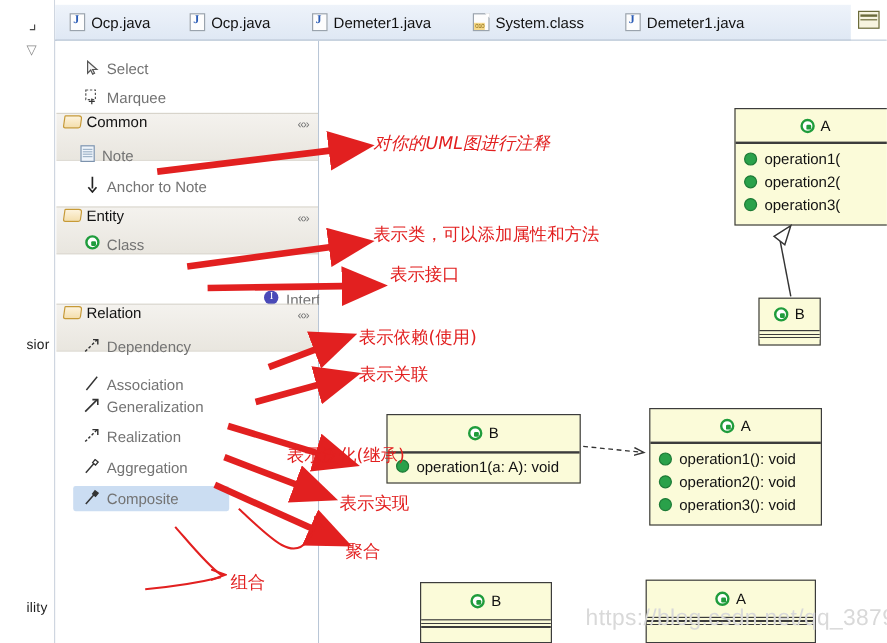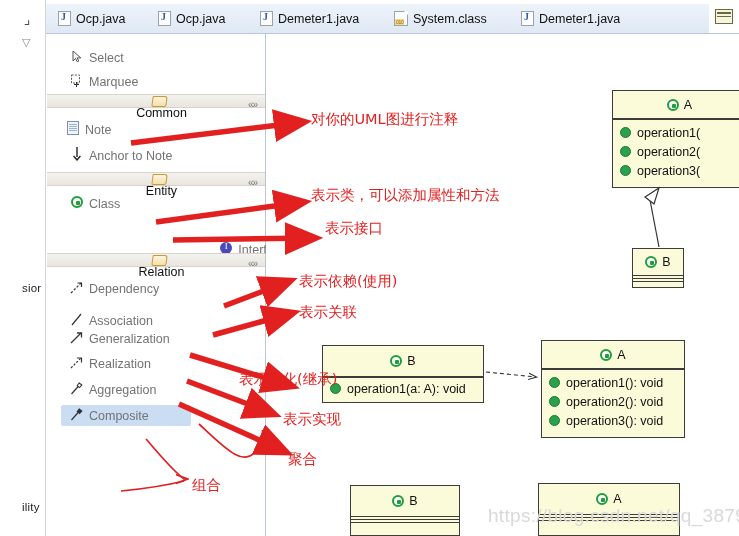--- a/index.html
+++ b/index.html
@@ -42,23 +42,23 @@
   
   .palette{position:absolute;left:47px;top:34px;width:218px;height:502px;background:#ffffff;
     border-right:1px solid #b9c6d6;}
   .pal-item{position:absolute;left:0;width:218px;height:23px;display:flex;align-items:center;
     font-size:12.5px;color:#737373;}
   .pal-item .lbl{margin-left:4px;white-space:nowrap;}
   .pal-item.indent{padding-left:22px;}
   .pal-item.sel .selbg{position:absolute;left:14px;top:1px;width:130px;height:21px;
     background:#cbddf2;border-radius:2px;}
   .pal-item.sel .glyph,.pal-item.sel .lbl{position:relative;z-index:2;}
-  .pal-header{position:absolute;left:0;width:218px;height:14px;display:flex;align-items:center;
+  .pal-header{position:absolute;left:0;width:218px;height:40px;display:flex;
     background:linear-gradient(#f4f2ee,#e9e6df);border-top:1px solid #d8d4cb;border-bottom:1px solid #d8d4cb;
-    font-size:12.5px;color:#111;padding-left:6px;box-sizing:border-box;flex-direction:column;}
+    font-size:12.5px;color:#111;padding-left:6px;box-sizing:border-box;}
   .pal-header .lbl{margin-left:5px;font-weight:normal;}
   .pal-header .collapse{position:absolute;right:8px;top:4px;font-size:10px;color:#777;letter-spacing:-1px;}
   .folder{width:14px;height:11px;flex:none;position:relative;}
   .folder:before{content:"";position:absolute;left:0;top:1px;width:13px;height:9px;
     border:1px solid #c79a36;border-radius:1px 3px 2px 2px;
     background:linear-gradient(#fdf3dd,#f4dfae);transform:skewX(-8deg);}
   .glyph{width:16px;text-align:center;flex:none;font-size:12px;color:#333;}
   .ic-green{display:inline-block;width:12px;height:12px;border-radius:50%;
     border:2px solid #1f9c3c;box-sizing:border-box;position:relative;background:#fff;}
   .ic-green:after{content:"";position:absolute;left:3px;top:3px;width:4px;height:4px;background:#1f9c3c;border-radius:1px;}
@@ -375,21 +375,21 @@
     <line x1="190" y1="355" x2="292" y2="386" stroke="#e22020" stroke-width="5.5" marker-end="url(#redhead)"></line>
     <line x1="187" y1="381" x2="274" y2="414" stroke="#e22020" stroke-width="5.5" marker-end="url(#redhead)"></line>
     <line x1="179" y1="404" x2="286" y2="452" stroke="#e22020" stroke-width="5.5" marker-end="url(#redhead)"></line>
 
     
     <path d="M199 424 C224 447, 243 468, 256 451 C262 443, 264 437, 263 433" fill="none" stroke="#e22020" stroke-width="1.7" marker-end="url(#thinhead)"></path>
     <path d="M146 439 C160 455, 172 470, 184 479 L186 479" fill="none" stroke="#e22020" stroke-width="1.7" marker-end="url(#thinhead)"></path>
     <path d="M121 491 C142 489, 164 486, 184 481" fill="none" stroke="#e22020" stroke-width="1.7"></path>
   </svg>
 
-  <span class="ann" style="left:311px;top:110px;">对你的UML图进行注释</span>
+  <span class="ann" style="left:311px;top:110px;font-style:italic;">对你的UML图进行注释</span>
   <span class="ann" style="left:311px;top:186px;">表示类，可以添加属性和方法</span>
   <span class="ann" style="left:325px;top:219px;">表示接口</span>
   <span class="ann" style="left:299px;top:272px;">表示依赖(使用)</span>
   <span class="ann" style="left:299px;top:303px;">表示关联</span>
   <span class="ann" style="left:239px;top:370px;">表示泛化(继承)</span>
   <span class="ann" style="left:283px;top:410px;">表示实现</span>
   <span class="ann" style="left:288px;top:450px;">聚合</span>
   <span class="ann" style="left:192px;top:476px;">组合</span>
 
   <span class="watermark" style="left:488px;top:505px;">https://blog.csdn.net/qq_38790600</span>

